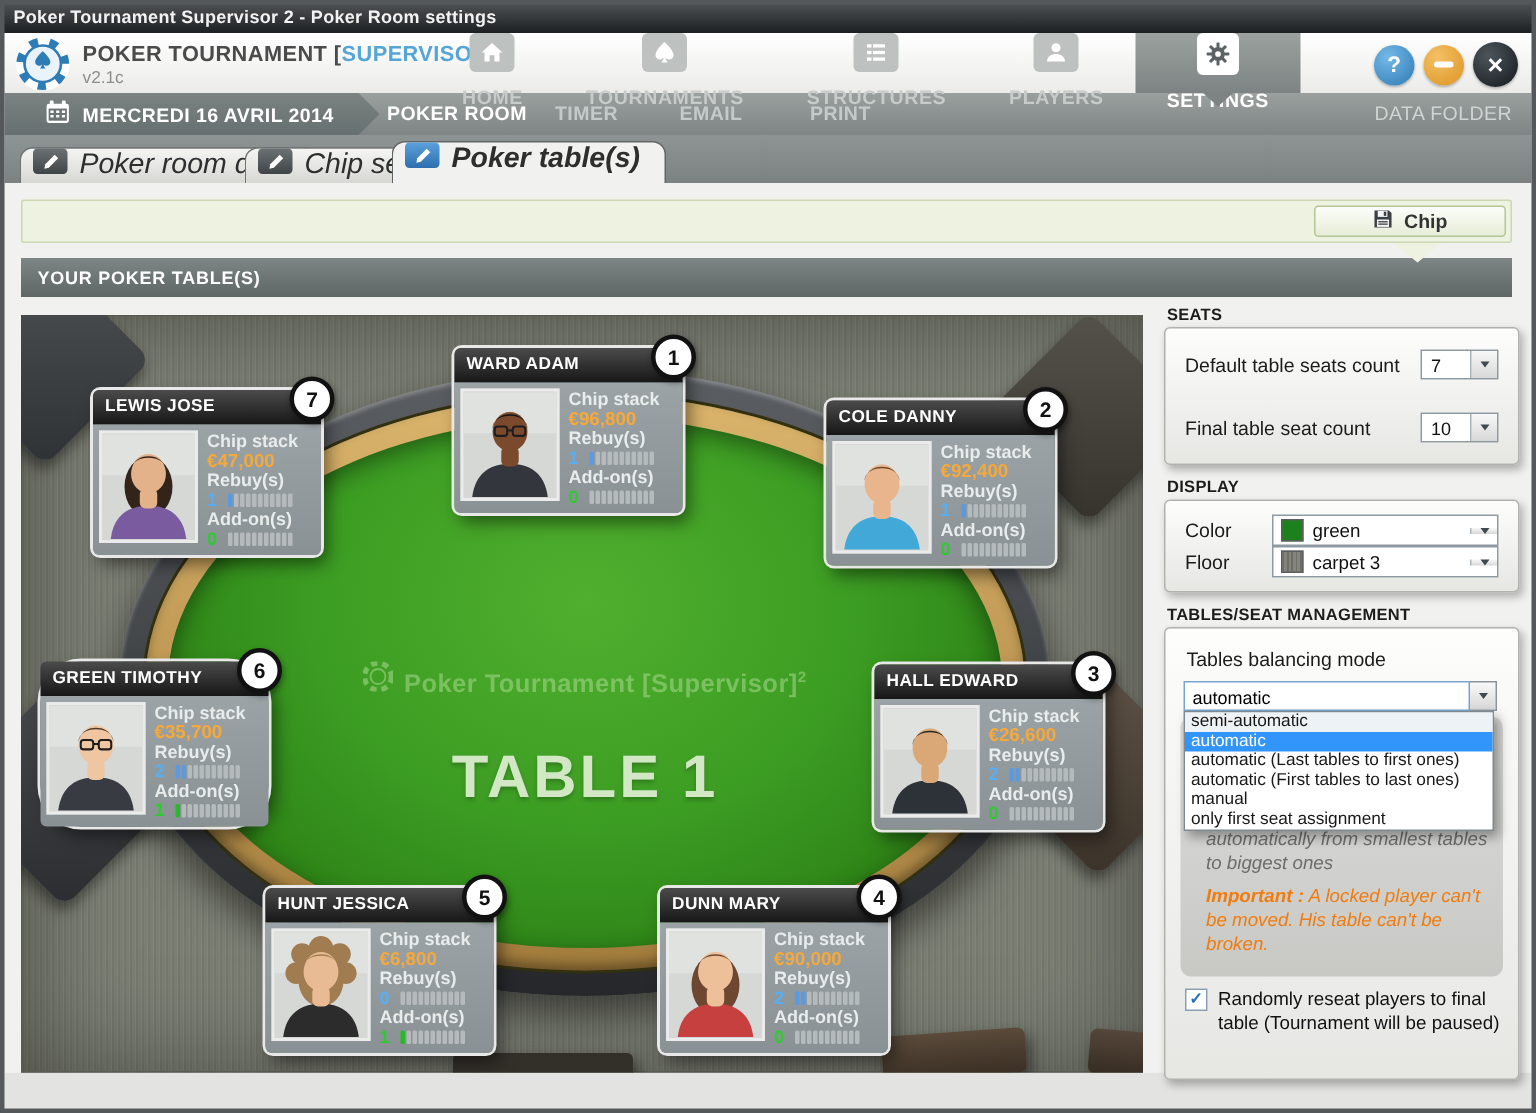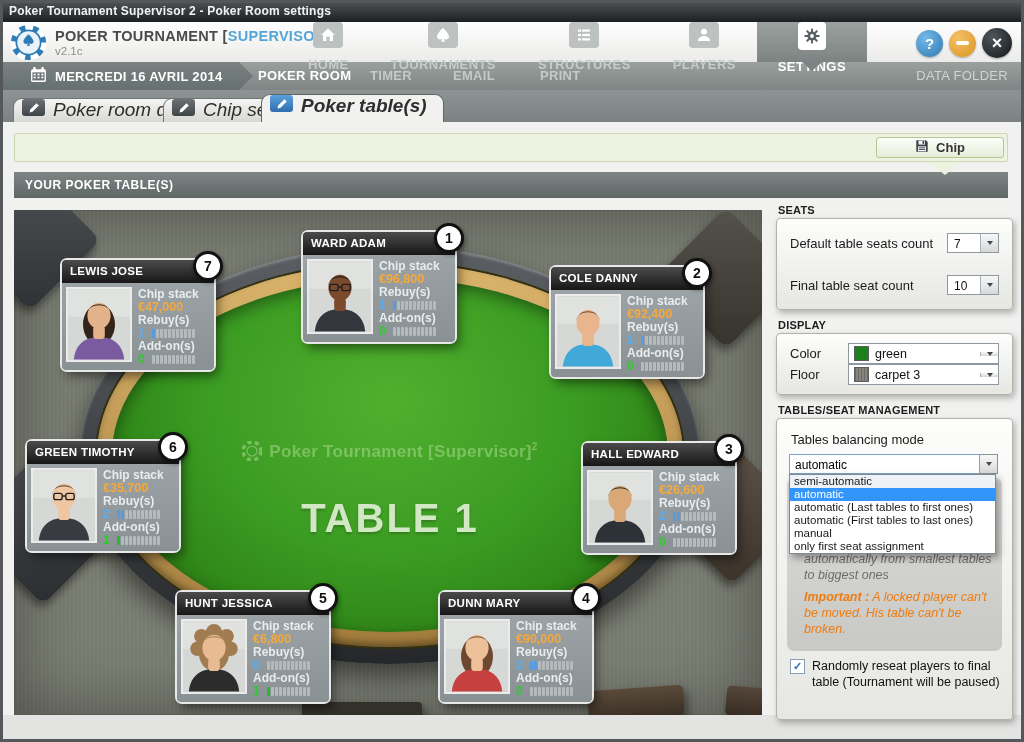--- a/index.html
+++ b/index.html
@@ -83,21 +83,21 @@
   .decor{position:absolute;border-radius:10px;box-shadow:3px 5px 9px rgba(0,0,0,.45);}
   .oval-outer{position:absolute;left:66px;top:36px;width:620px;height:418px;border-radius:50%;
     background:linear-gradient(180deg,#5b5f63,#25272a);
     box-shadow:0 12px 24px rgba(0,0,0,.5), inset 0 2px 3px rgba(255,255,255,.28);}
   .oval-rail{position:absolute;inset:17px;border-radius:50%;
     background:linear-gradient(180deg,#dab46b,#a27c3c);
     box-shadow:inset 0 -4px 7px rgba(0,0,0,.35),0 0 0 2px #33300f;}
   .oval-felt{position:absolute;inset:15px;border-radius:50%;
     background:radial-gradient(ellipse at 50% 35%,#50af2e 0%,#3c9d23 45%,#2c8015 80%,#256e10 100%);
     box-shadow:inset 0 5px 16px rgba(0,0,0,.42);}
-  .watermark{position:absolute;left:0;right:0;top:163px;display:flex;align-items:flex-start;justify-content:center;gap:7px;
+  .watermark{position:absolute;left:0;right:0;top:163px;display:flex;align-items:flex-end;justify-content:center;gap:7px;
     color:rgba(170,216,142,.55);font-size:17px;font-weight:bold;letter-spacing:.3px;}
   .watermark svg{width:20px;height:20px;}
   .watermark sup{font-size:10px;}
   .table-name{position:absolute;left:0;right:0;top:218px;text-align:center;
     font-size:40px;font-weight:bold;color:#d2e8c5;letter-spacing:2px;text-shadow:0 2px 3px rgba(0,0,0,.22);}
 
   
   .card{position:absolute;width:152px;border-radius:5px;z-index:10;cursor:pointer;
     box-shadow:0 0 0 2px #e7e8e7,4px 6px 11px rgba(0,0,0,.5);}
   .card-hd{height:23px;background:linear-gradient(#4b4b4b,#171717);border-radius:4px 4px 0 0;
@@ -627,21 +627,21 @@
                     <span class="tick"></span>
                     <span class="tick"></span>
                     <span class="tick"></span>
                     <span class="tick"></span>
                     <span class="tick"></span>
                   </span>
                 </div>
               </div>
             </div>
           </div>
-          <div class="card" style="left: 13px; top: 231px;">
+          <div class="card" style="left: 13px; top: 231px; border-radius: 27px;">
             <div class="card-hd">GREEN TIMOTHY</div>
             <div class="badge">6</div>
             <div class="card-bd">
               <div class="photo">
                 <svg viewBox="0 0 64 72" width="62" height="71">
                   <rect width="64" height="72" fill="#d6d8d6"></rect>
                   <rect width="64" height="28" fill="#e0e2e0"></rect>
                   <path d="M6 72 C8 55 19 49 32 49 C45 49 56 55 58 72 Z" fill="#383c42"></path>
                   <rect x="26" y="37" width="12" height="14" rx="4" fill="#f0c6a2"></rect>
                   <ellipse cx="32" cy="27" rx="12" ry="13.5" fill="#f0c6a2"></ellipse>

